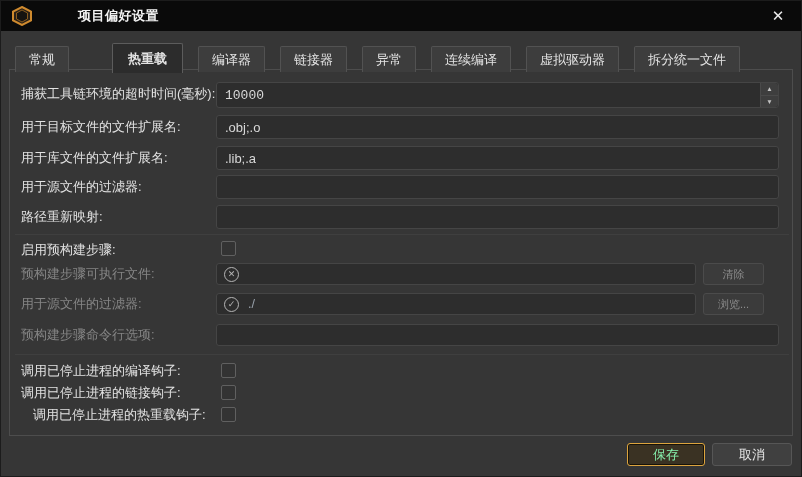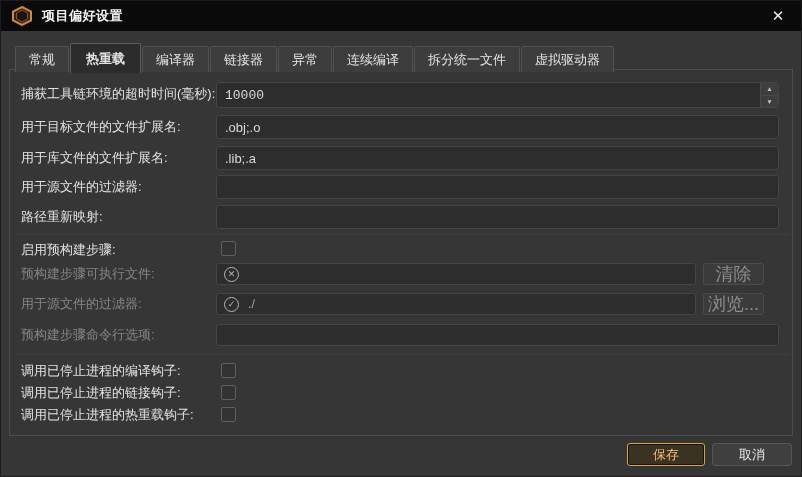--- a/index.html
+++ b/index.html
@@ -8,45 +8,46 @@
 
   .window {
     position: relative; width: 802px; height: 477px;
     background: #363636; overflow: hidden;
     border: 1px solid #1c1c1c;
   }
 
   
   .titlebar {
     position: absolute; left: 0; top: 0; width: 100%; height: 30px;
-    background: #0a0a0a; display: flex; align-items: center; padding: 0 10px;
+    background: #0a0a0a; display: flex; align-items: center; padding: 0 10px; gap: 36px;
   }
   .app-icon { width: 22px; height: 20px; margin-right: 9px; display: block; }
   .title { color: #f2f2f2; font-size: 13px; font-weight: 600; letter-spacing: .5px; }
   .close-btn {
     position: absolute; right: 6px; top: 0; width: 34px; height: 30px;
     display: flex; align-items: center; justify-content: center;
     color: #ececec; font-size: 15px; cursor: pointer;
   }
 
   
   .tabbar {
-    position: absolute; left: 14px; top: 42px; display: flex; gap: 1px;
+    position: absolute; left: 14px; top: 42px; display: flex; gap: 15px;
     align-items: flex-end; z-index: 3;
   }
   .tab {
     height: 26px; line-height: 25px; padding: 0 13px; font-size: 13px;
     color: #e3e3e3; background: #3d3d3d; border: 1px solid #525252;
     border-bottom: none; border-radius: 2px 2px 0 0; cursor: pointer;
     white-space: nowrap;
   }
   .tab.active {
     background: #2c2c2c; border-color: #5c5c5c; font-weight: bold;
     height: 30px; line-height: 29px; margin-bottom: -1px; position: relative; z-index: 4;
     padding: 0 15px;
+    margin-left: 28px;
   }
 
   
   .panel {
     position: absolute; left: 8px; top: 68px; width: 784px; height: 367px;
     background: #363636; border: 1px solid #4d4d4d; z-index: 1;
   }
   .row-label {
     position: absolute; left: 11px; color: #e2e2e2; font-size: 13px;
     line-height: 24px; white-space: nowrap;
@@ -96,29 +97,29 @@
   }
 
   .sep {
     position: absolute; left: 5px; width: 774px; height: 1px; background: #2b2b2b;
     border-bottom: 1px solid #3f3f3f;
   }
 
   .side-btn {
     position: absolute; left: 693px; width: 61px; height: 22px;
     background: #3b3b3b; border: 1px solid #4b4b4b; border-radius: 3px;
-    color: #8b8b8b; font-size: 18px; display: flex; align-items: center;
+    color: #8b8b8b; font-size: 11px; display: flex; align-items: center;
     justify-content: center; cursor: default;
   }
 
   
   .btn-save {
     position: absolute; left: 626px; top: 442px; width: 78px; height: 23px;
     background: #3a3223; border: 1px solid #dca43e; border-radius: 3px;
-    box-shadow: inset 0 0 0 1px #171309; color: #fdba74; font-size: 13px;
+    box-shadow: inset 0 0 0 1px #171309; color: #86efac; font-size: 13px;
     display: flex; align-items: center; justify-content: center; cursor: pointer;
   }
   .btn-cancel {
     position: absolute; left: 711px; top: 442px; width: 80px; height: 23px;
     background: #404040; border: 1px solid #565656; border-radius: 3px;
     color: #e8e8e8; font-size: 13px;
     display: flex; align-items: center; justify-content: center; cursor: pointer;
   }
 </style>
 </head>
@@ -135,22 +136,22 @@
     <div class="close-btn">✕</div>
   </div>
 
   <div class="tabbar">
     <div class="tab">常规</div>
     <div class="tab active">热重载</div>
     <div class="tab">编译器</div>
     <div class="tab">链接器</div>
     <div class="tab">异常</div>
     <div class="tab">连续编译</div>
+    <div class="tab">虚拟驱动器</div>
     <div class="tab">拆分统一文件</div>
-    <div class="tab">虚拟驱动器</div>
   </div>
 
   <div class="panel">
 
     <div class="row-label" style="top:12px;">捕获工具链环境的超时时间(毫秒):</div>
     <div class="spin-wrap" style="top:12px; width:563px; height:26px;">
       <input value="10000" style="">
       <div class="spinner">
         <div class="spin-btn up">▲</div>
         <div class="spin-btn">▼</div>
@@ -191,21 +192,21 @@
     <input class="txt-input" style="top: 254px; width: 563px; height: 22px;" value="">
 
     <div class="sep" style="top:284px;"></div>
 
     <div class="row-label" style="top:291px; line-height:20px;">调用已停止进程的编译钩子:</div>
     <div class="checkbox" style="top:293px;"></div>
 
     <div class="row-label" style="top:313px; line-height:20px;">调用已停止进程的链接钩子:</div>
     <div class="checkbox" style="top:315px;"></div>
 
-    <div class="row-label" style="top:335px; line-height:20px;">调用已停止进程的热重载钩子:</div>
+    <div class="row-label" style="top:335px; line-height:20px;margin-left:12px;">调用已停止进程的热重载钩子:</div>
     <div class="checkbox" style="top:337px;"></div>
 
   </div>
 
   <div class="btn-save">保存</div>
   <div class="btn-cancel">取消</div>
 
 </div>
 
 </body></html>

